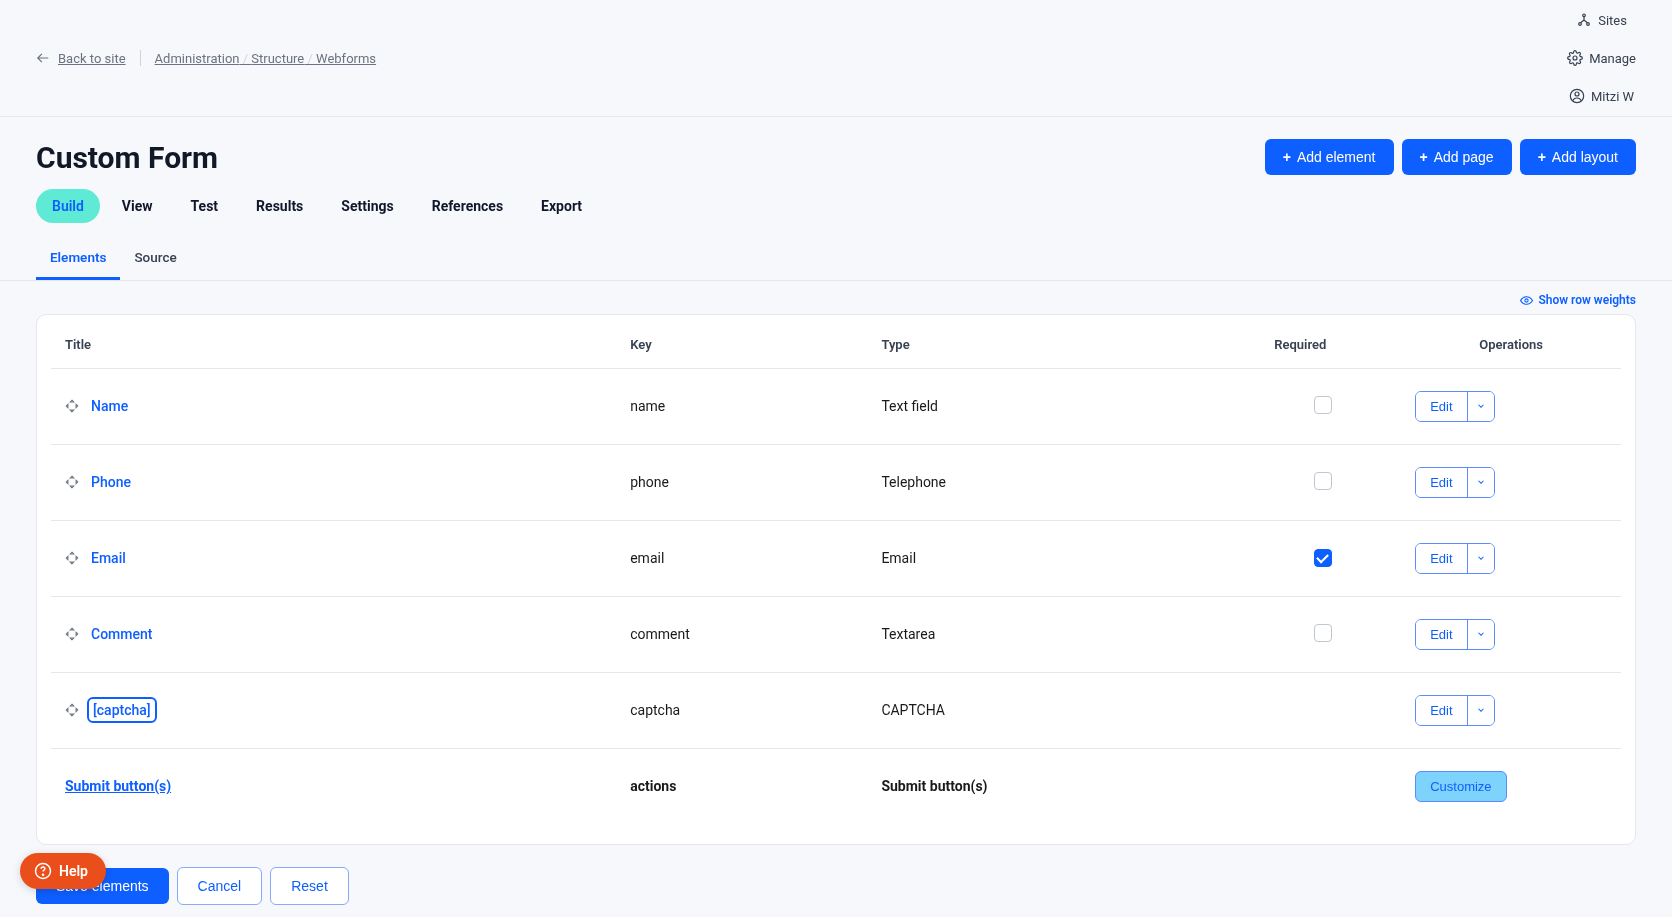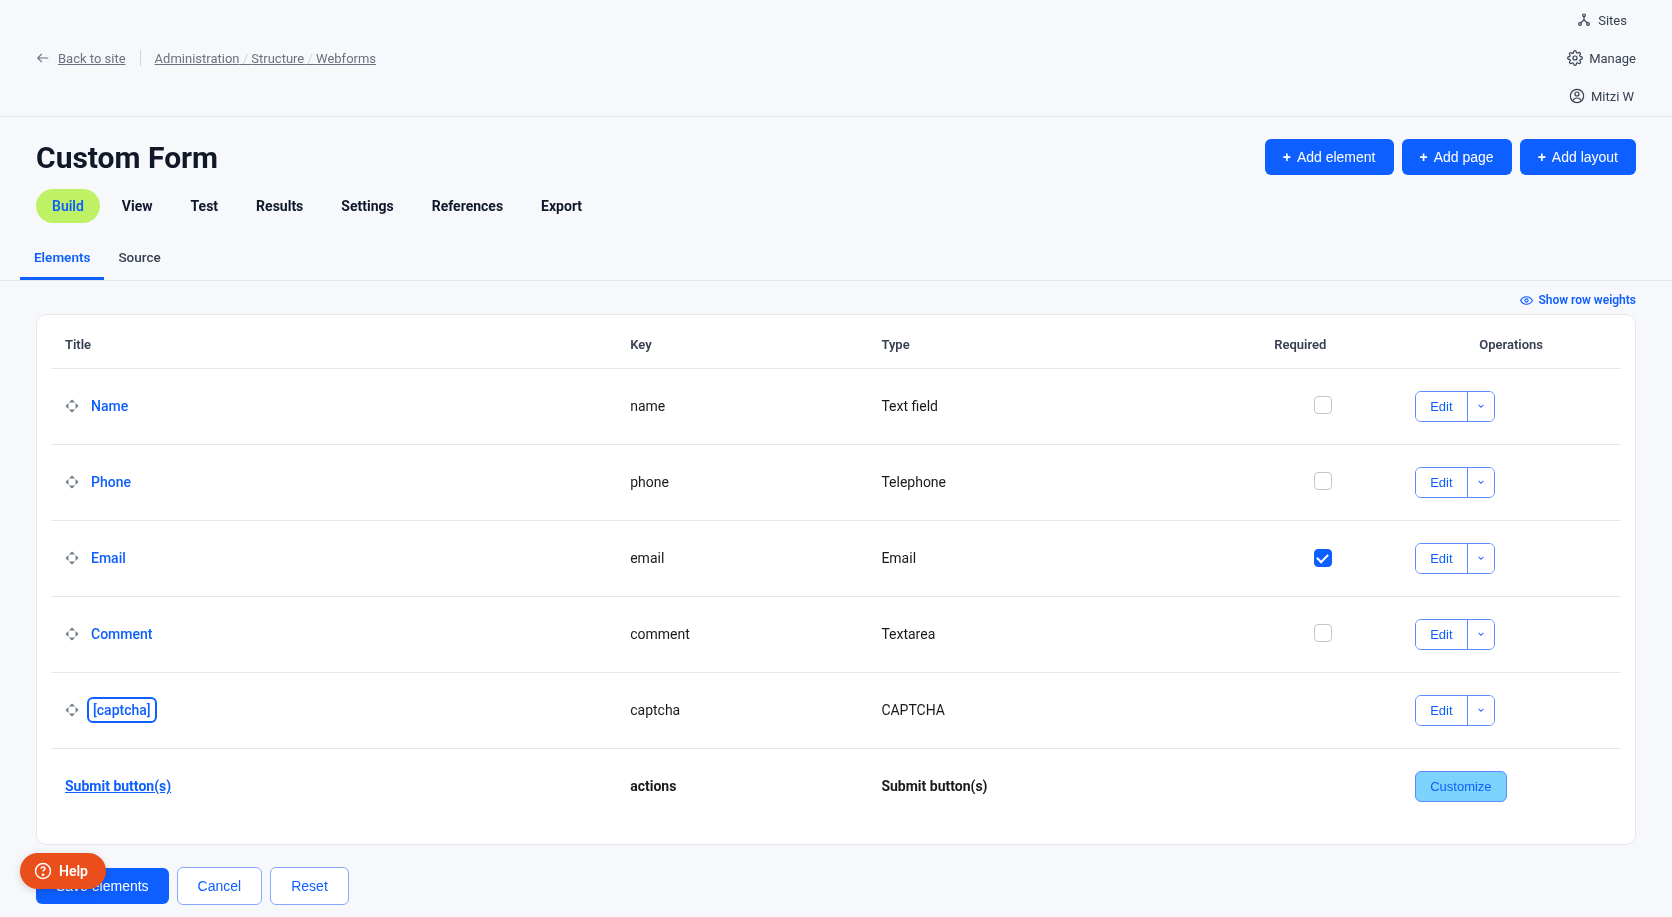--- a/index.html
+++ b/index.html
@@ -71,28 +71,28 @@
     }
     .tab-primary {
       padding: 9px 16px;
       border-radius: 20px;
       color: #0f172a;
       font-weight: 700;
       cursor: pointer;
       font-size: 14px;
     }
     .tab-primary.active {
-      background: #bef264;
+      background: #5eead4;
       color: #0d5fff;
       font-weight: 600;
     }
     .tabs-secondary {
       display: flex;
       gap: 0;
-      padding: 0 20px;
+      padding: 0 36px;
       border-bottom: 1px solid #e5e7eb;
     }
     .tab-secondary {
       padding: 12px 14px;
       color: #374151;
       font-weight: 500;
       cursor: pointer;
       font-size: 13.5px;
       border-bottom: 3px solid transparent;
     }

